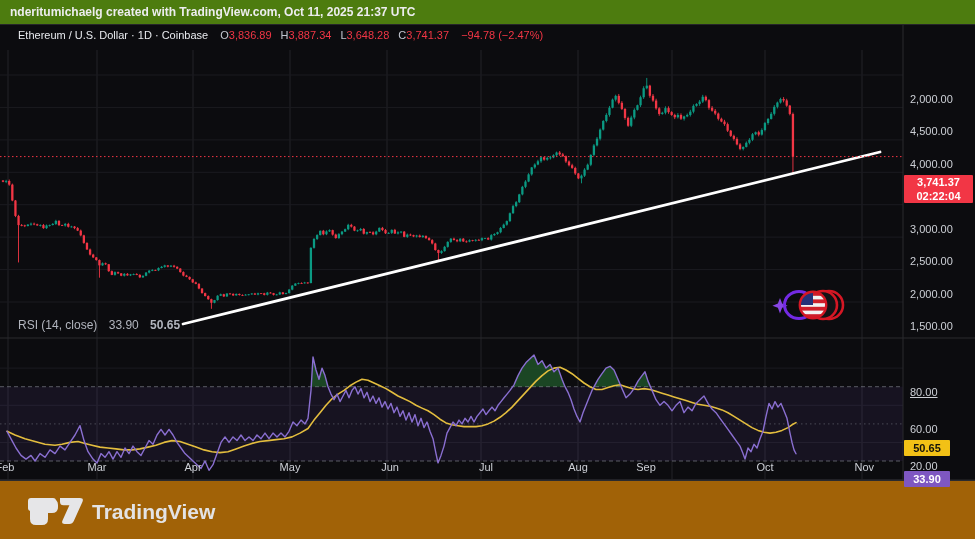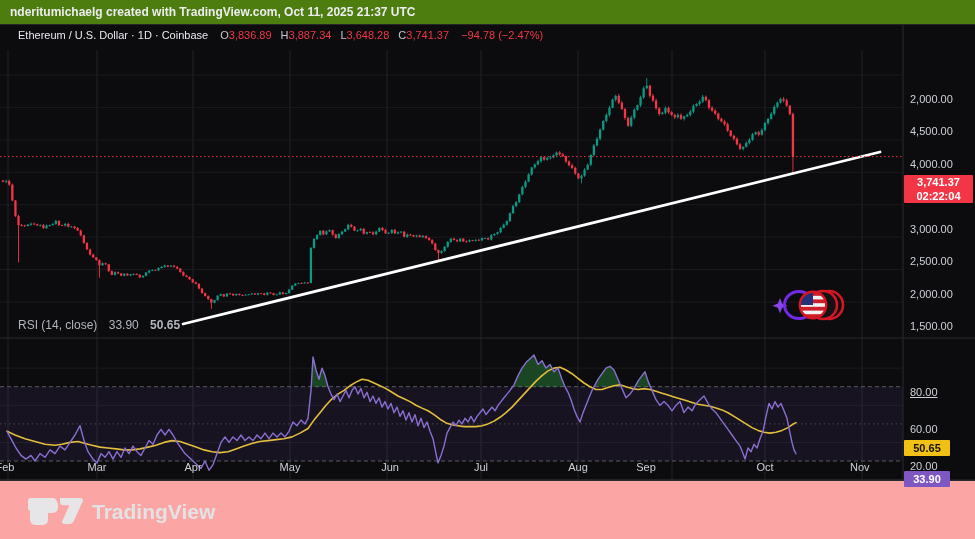--- a/index.html
+++ b/index.html
@@ -16,21 +16,21 @@
   .sym-header .chg{color:#f23645;margin-left:9px;}
   .rsi-header{position:absolute;left:18px;top:293px;font-size:12px;color:#b2b5be;white-space:nowrap;z-index:5;}
   .rsi-header .rsi-val{margin-left:8px;}
   .rsi-header .ma-val{margin-left:8px;font-weight:bold;}
   .tick{position:absolute;font-size:11px;color:#cdd0d6;z-index:4;white-space:nowrap;}
   .badge{position:absolute;z-index:6;font-size:11px;font-weight:bold;text-align:center;
          border-radius:1px;box-sizing:border-box;}
   .price-badge{left:904px;width:69px;height:28px;background:#f23645;color:#fff;line-height:13.5px;padding-top:1px;}
   .ma-badge{left:904px;width:46px;height:16px;background:#f2c116;color:#15130a;line-height:16px;}
   .rsi-badge{left:904px;width:46px;height:16px;background:#7e57c2;color:#fff;line-height:16px;}
-  .bottom-bar{position:absolute;left:0;top:480px;width:975px;height:59px;background:#fca5a5;
+  .bottom-bar{position:absolute;left:0;top:480px;width:975px;height:59px;background:#a16207;
               border-top:1px solid #2a2a2e;}
   .tv-logo{position:absolute;left:26px;top:14px;}
   .wm{position:absolute;left:772px;top:257px;z-index:3;opacity:.95;}
 </style>
 </head>
 <body>
 
 <div class="shot">
 
   <div class="top-bar">nderitumichaelg created with TradingView.com, Oct 11, 2025 21:37 UTC</div>
@@ -613,25 +613,25 @@
         <div class="tick" style="left: 910px; top: 398px;">60.00</div>
         <div class="tick" style="left: 910px; top: 435px;">20.00</div>
         <div class="tick" style="left: 910px; top: 499px; margin-top: 28px;">20.00</div>
       </div>
     <div id="time-axis">
         <div class="tick" style="left: -7px; top: 436px; width: 24px; text-align: center;">Feb</div>
         <div class="tick" style="left: 85px; top: 436px; width: 24px; text-align: center;">Mar</div>
         <div class="tick" style="left: 181px; top: 436px; width: 24px; text-align: center;">Apr</div>
         <div class="tick" style="left: 278px; top: 436px; width: 24px; text-align: center;">May</div>
         <div class="tick" style="left: 375px; top: 436px; width: 24px; text-align: right;">Jun</div>
-        <div class="tick" style="left: 469px; top: 436px; width: 24px; text-align: center;">Jul</div>
+        <div class="tick" style="left: 469px; top: 436px; width: 24px; text-align: right;">Jul</div>
         <div class="tick" style="left: 566px; top: 436px; width: 24px; text-align: center;">Aug</div>
         <div class="tick" style="left: 634px; top: 436px; width: 24px; text-align: center;">Sep</div>
         <div class="tick" style="left: 753px; top: 436px; width: 24px; text-align: center;">Oct</div>
-        <div class="tick" style="left: 850px; top: 436px; width: 24px; text-align: left;">Nov</div>
+        <div class="tick" style="left: 850px; top: 436px; width: 24px; text-align: right;">Nov</div>
       </div>
 
     <div class="badge price-badge" style="top: 150px;">
       <div>3,741.37</div>
       <div>02:22:04</div>
     </div>
     <div class="badge ma-badge" style="top: 415px;">50.65</div>
     <div class="badge rsi-badge" style="top: 446px;">33.90</div>
 
     <svg class="wm" width="84" height="44" viewBox="0 0 84 44">

